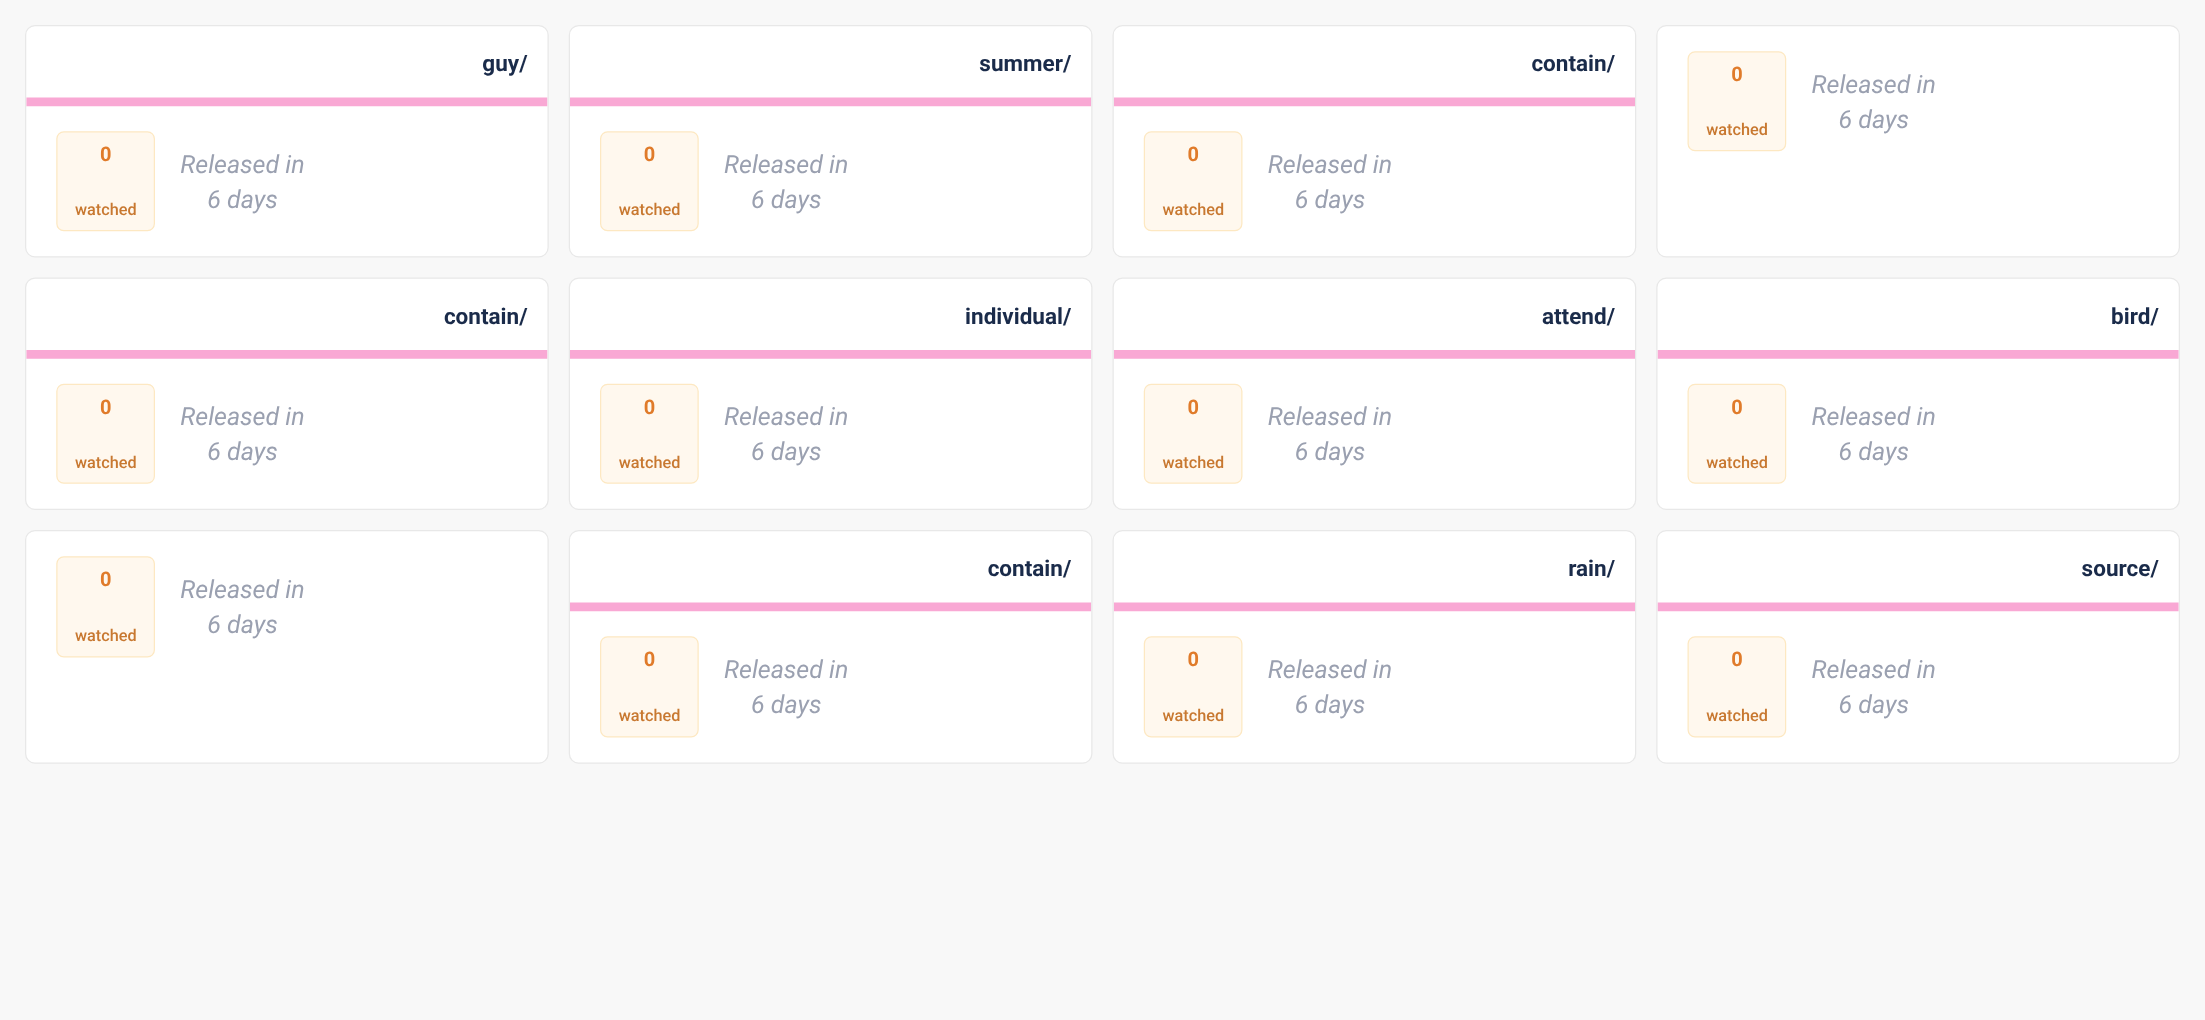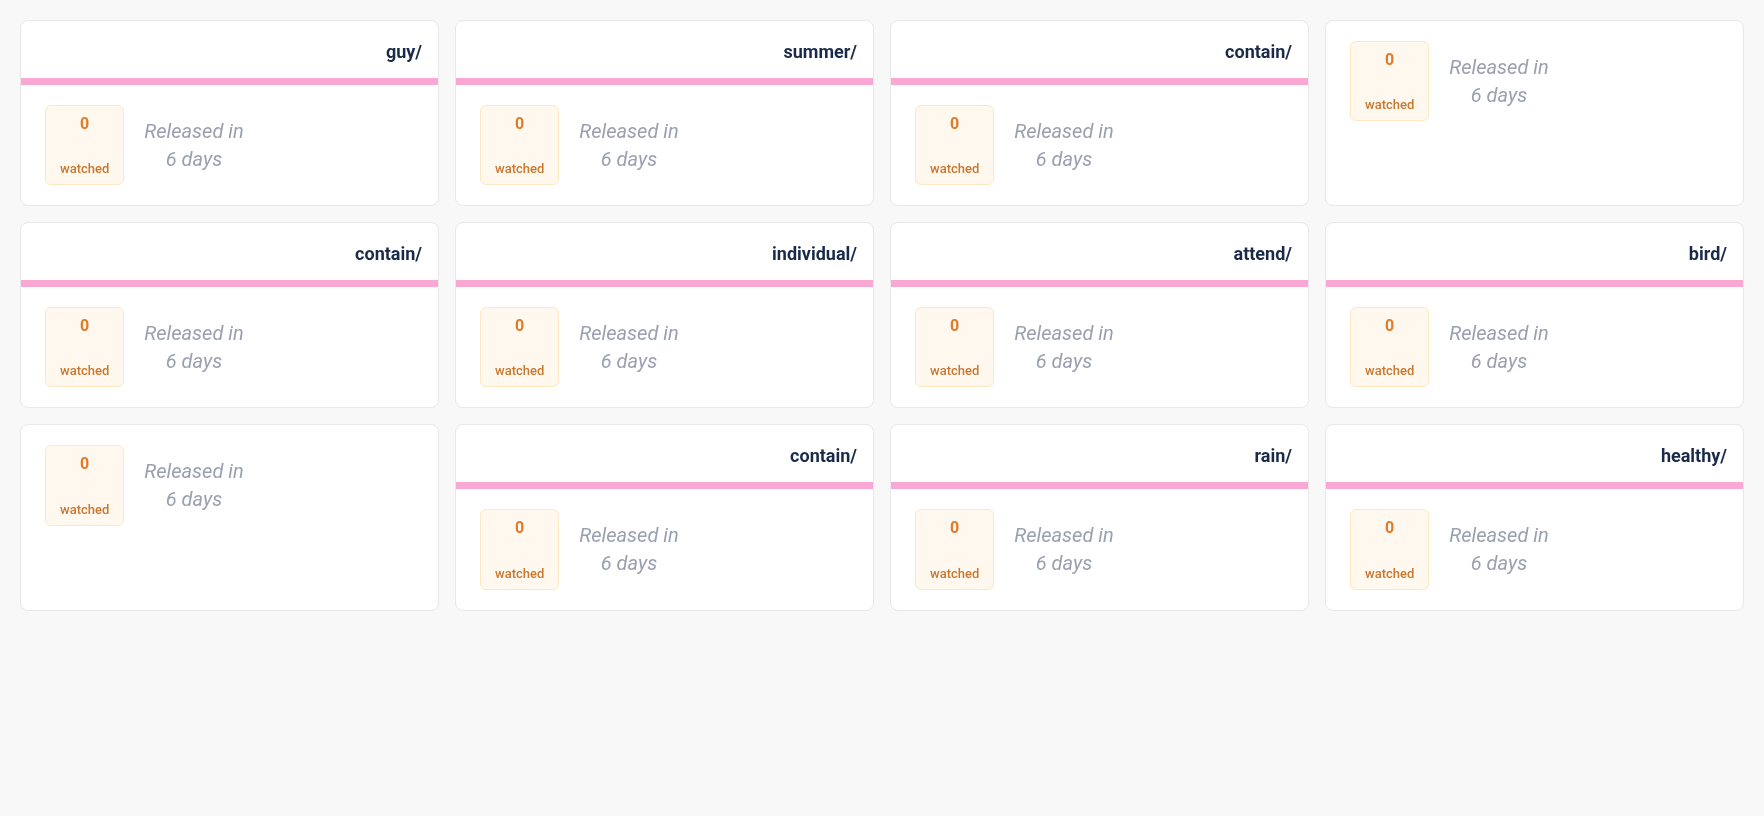--- a/index.html
+++ b/index.html
@@ -202,21 +202,21 @@
       <div class="card-body">
         <div class="watched-badge">
           <div class="watched-count">0</div>
           <div class="watched-label">watched</div>
         </div>
         <div class="release-info">Released in<br>6 days</div>
       </div>
     </div>
     <div class="card">
       <div class="card-header">
-        <span class="card-title">healthy/</span>
+        <span class="card-title">source/</span>
       </div>
       <div class="card-body">
         <div class="watched-badge">
           <div class="watched-count">0</div>
           <div class="watched-label">watched</div>
         </div>
         <div class="release-info">Released in<br>6 days</div>
       </div>
     </div>
   </div>

